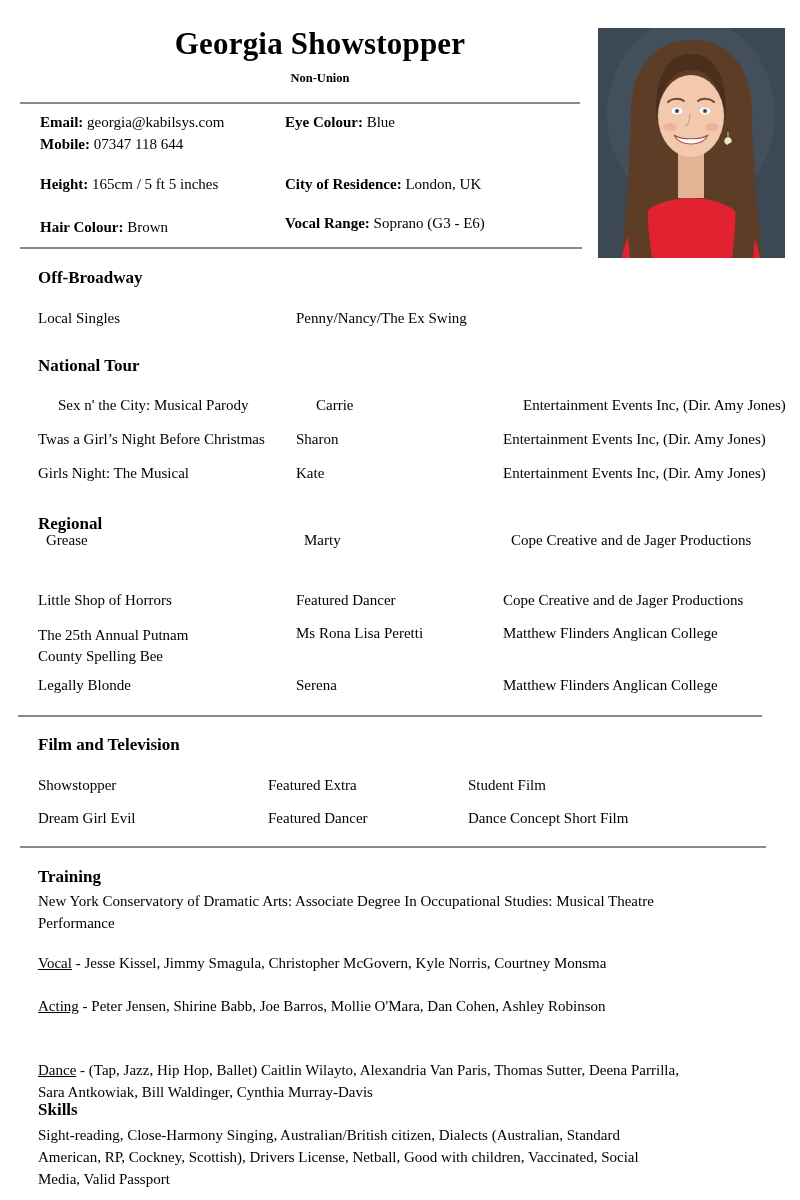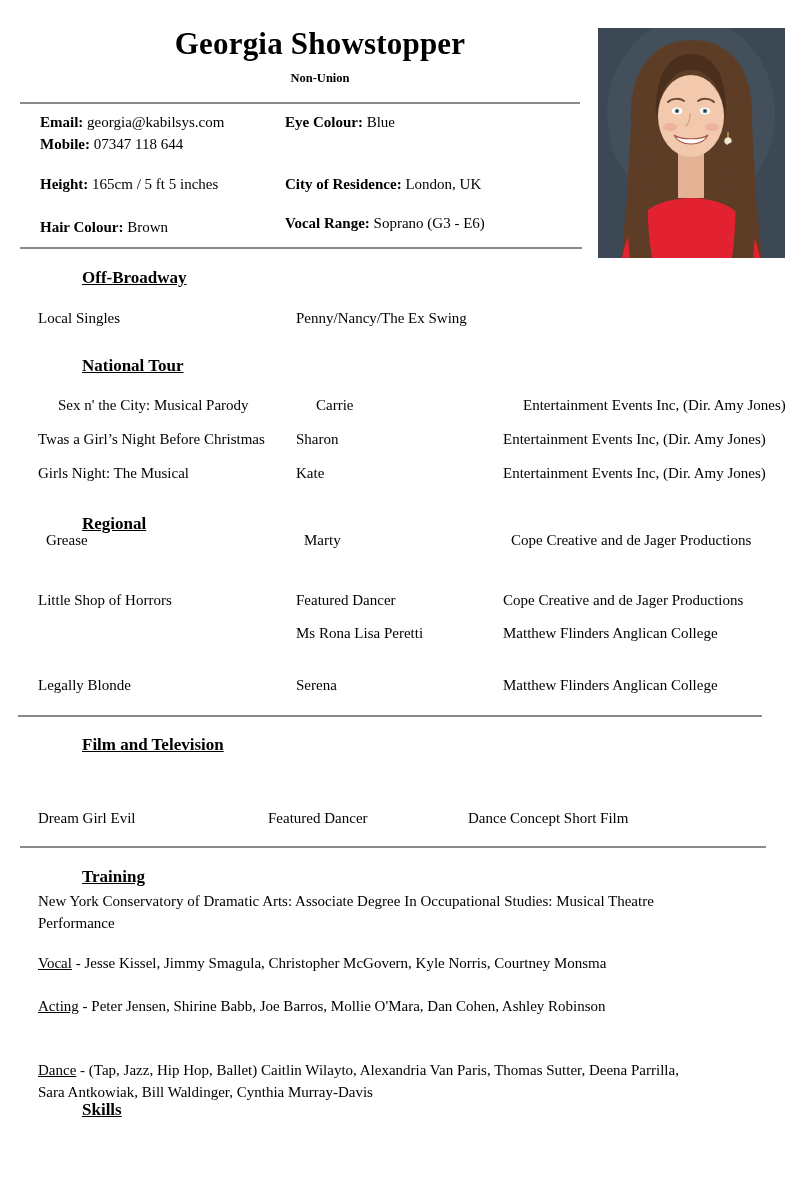--- a/index.html
+++ b/index.html
@@ -3,21 +3,21 @@
 <meta charset="utf-8">
 <style>
   html,body{margin:0;padding:0;background:#fff;}
   #page{position:relative;width:800px;height:1200px;background:#fff;overflow:hidden;
         font-family:"Liberation Serif","DejaVu Serif",serif;color:#000;font-size:15px;}
   .abs{position:absolute;}
   .title{left:0;top:26px;width:640px;text-align:center;font-size:31px;font-weight:bold;letter-spacing:.2px;}
   .nonunion{left:0;top:71px;width:640px;text-align:center;font-size:12.5px;font-weight:bold;}
   .divider{height:2px;background:#8a8a8a;}
   .contact-line{white-space:nowrap;text-align:center;}
-  .sec-heading{font-size:17px;font-weight:bold;text-decoration:underline;margin-left:44px;}
+  .sec-heading{font-size:17px;font-weight:bold;}
   .row{left:0;top:0;width:800px;height:20px;}
   .row span{position:absolute;top:0;white-space:nowrap;}
   .c1{left:38px;}
   .c2{left:296px;}
   .c3{left:503px;}
   .c2f{left:268px;}
   .c3f{left:468px;}
   .wrapcell{white-space:pre-line !important;width:230px;line-height:21px;}
   .para{width:720px;line-height:22px;}
   .prew{white-space:pre-line;}
@@ -115,32 +115,39 @@
     <span class="c1">Grease</span>
     <span class="c2">Marty</span>
     <span class="c3">Cope Creative and de Jager Productions</span>
   </div>
   <div class="abs row" style="top:592px;">
     <span class="c1">Little Shop of Horrors</span>
     <span class="c2">Featured Dancer</span>
     <span class="c3">Cope Creative and de Jager Productions</span>
   </div>
   <div class="abs row" style="top:625px;height:44px;">
+    <span class="c1 wrapcell">The 25th Annual Putnam
+County Spelling Bee</span>
     <span class="c2">Ms Rona Lisa Peretti</span>
     <span class="c3">Matthew Flinders Anglican College</span>
   </div>
   <div class="abs row" style="top:677px;padding-left:13px;">
     <span class="c1">Legally Blonde</span>
     <span class="c2">Serena</span>
     <span class="c3">Matthew Flinders Anglican College</span>
   </div>
 
   <div class="abs divider" style="left:18px;top:715px;width:744px;"></div>
 
   <div class="abs sec-heading" style="left:38px;top:735px;">Film and Television</div>
+  <div class="abs row" style="top:777px;">
+    <span class="c1">Showstopper</span>
+    <span class="c2f">Featured Extra</span>
+    <span class="c3f">Student Film</span>
+  </div>
   <div class="abs row" style="top:810px;">
     <span class="c1">Dream Girl Evil</span>
     <span class="c2f">Featured Dancer</span>
     <span class="c3f">Dance Concept Short Film</span>
   </div>
 
   <div class="abs divider" style="left:20px;top:846px;width:746px;"></div>
 
   <div class="abs sec-heading" style="left:38px;top:867px;">Training</div>
   <div class="abs para" style="left:38px;top:952px;">
@@ -150,14 +157,17 @@
 Performance</div>
   <div class="abs para" style="left:38px;top:995px;">
     <span class="u">Acting</span><span> - Peter Jensen, Shirine Babb, Joe Barros, Mollie O'Mara, Dan Cohen, Ashley Robinson</span>
   </div>
   <div class="abs para prew" style="left:38px;top:1037px;">
     <span class="u">Dance</span><span> - (Tap, Jazz, Hip Hop, Ballet) Caitlin Wilayto, Alexandria Van Paris, Thomas Sutter, Deena Parrilla,
 Sara Antkowiak, Bill Waldinger, Cynthia Murray-Davis</span>
   </div>
 
   <div class="abs sec-heading" style="left:38px;top:1100px;">Skills</div>
+  <div class="abs para prew" style="left:38px;top:1124px;">Sight-reading, Close-Harmony Singing, Australian/British citizen, Dialects (Australian, Standard
+American, RP, Cockney, Scottish), Drivers License, Netball, Good with children, Vaccinated, Social
+Media, Valid Passport</div>
 
 </div>
 
 </body></html>

